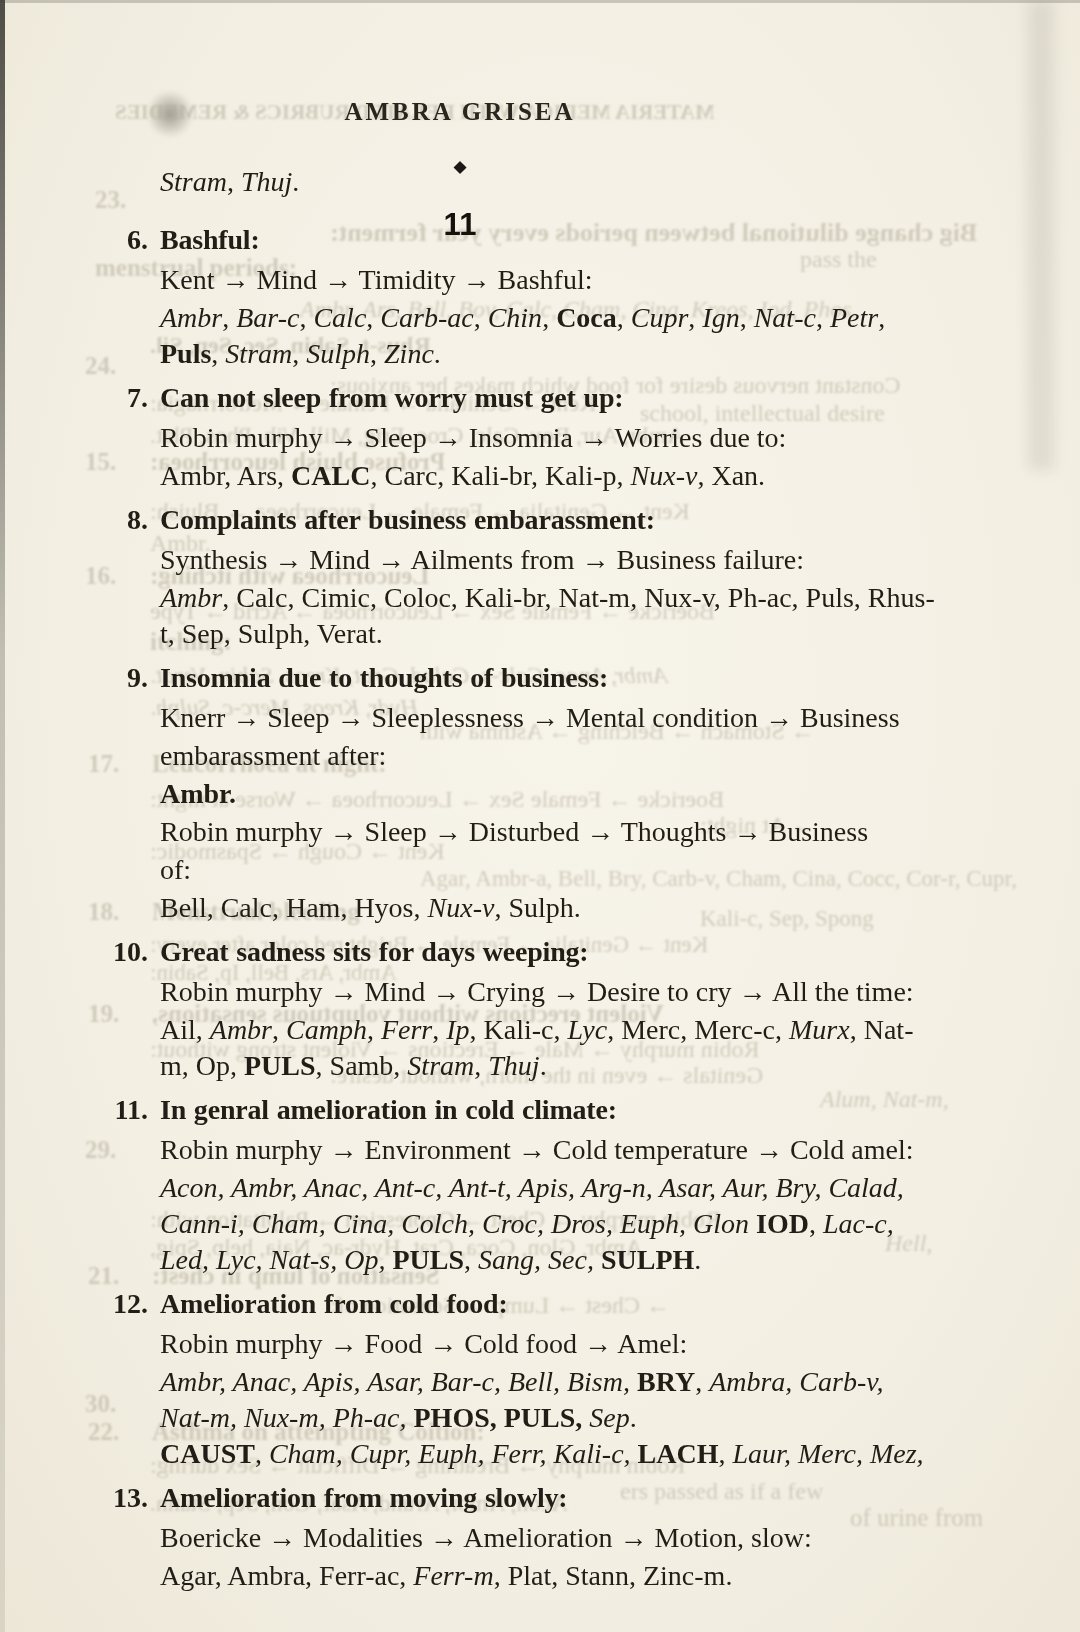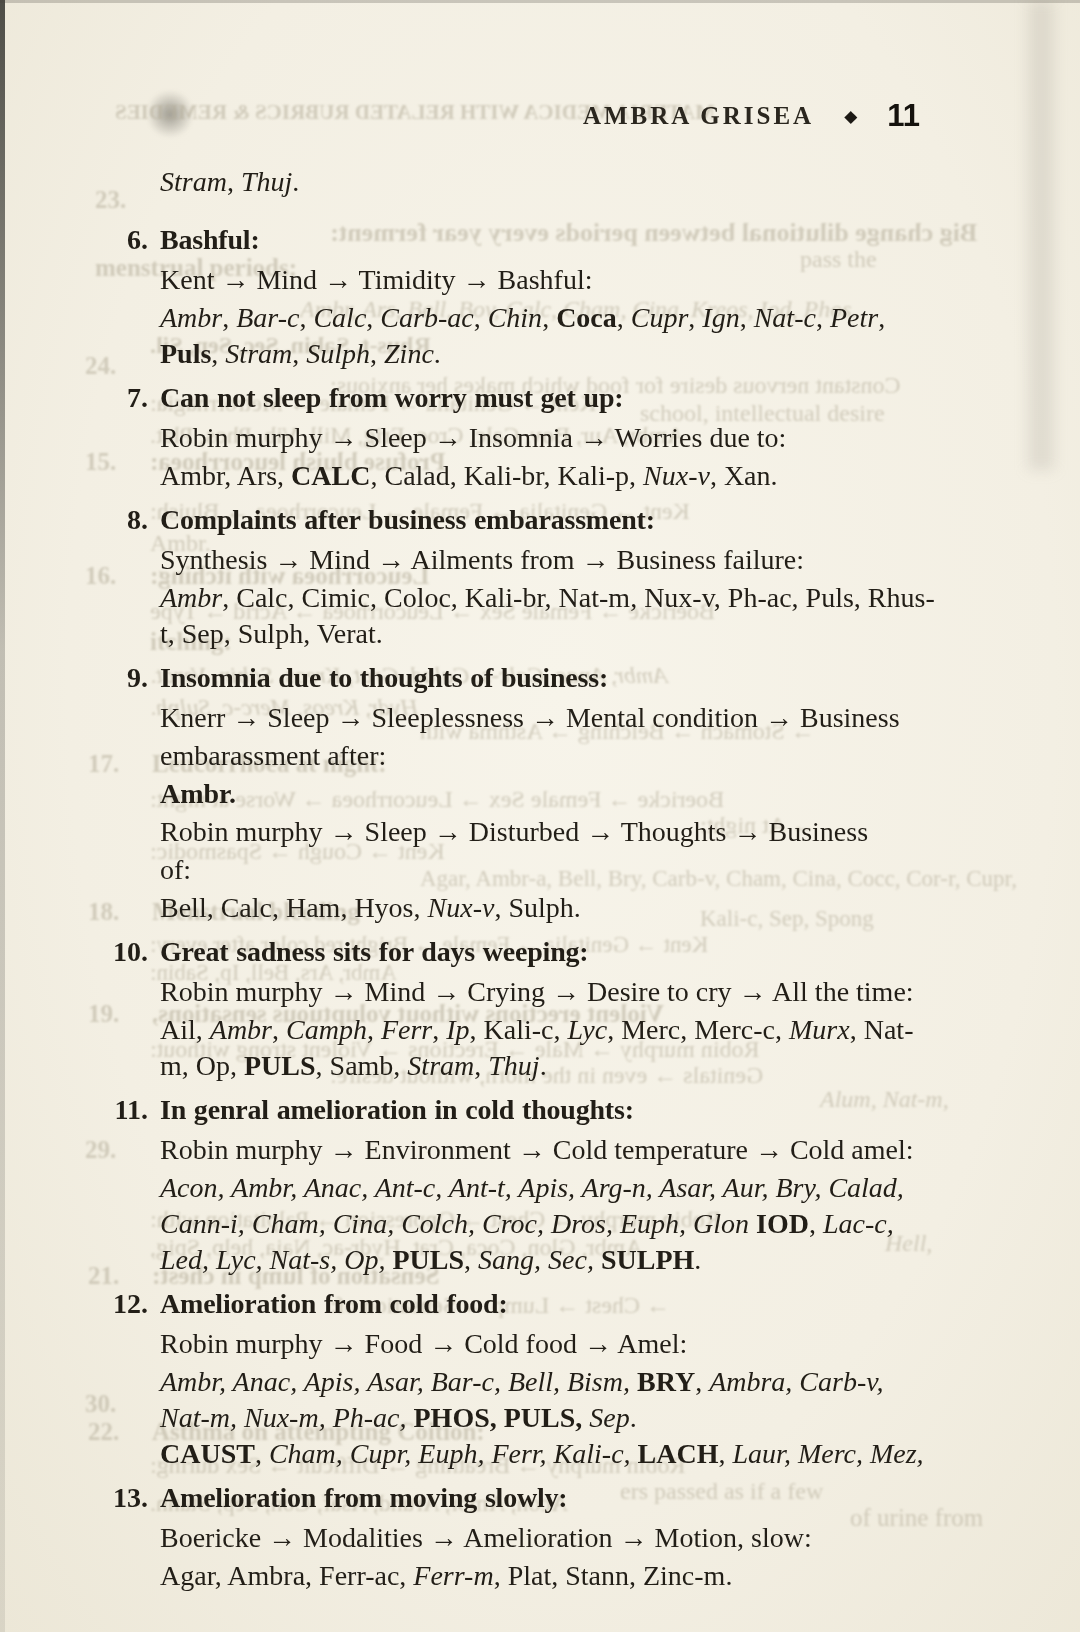--- a/index.html
+++ b/index.html
@@ -11,21 +11,21 @@
     color:#221e17;
   }
   .edge-left{position:absolute;left:0;top:0;width:5px;height:100%;
     background:linear-gradient(to bottom, rgba(50,50,45,.85), rgba(50,50,45,.25) 40%, rgba(50,50,45,.10));}
   .edge-top{position:absolute;left:0;top:0;width:100%;height:3px;background:rgba(70,68,60,.25);}
   .scan-streak{position:absolute;left:1028px;top:0;width:26px;height:470px;
     background:rgba(148,146,136,.20);filter:blur(7px);}
   .smudge{position:absolute;left:148px;top:88px;width:44px;height:52px;border-radius:50%;
     background:radial-gradient(circle,rgba(90,88,80,.55) 0%,rgba(90,88,80,0) 70%);filter:blur(2px);}
 
-  .header{position:absolute;top:98px;left:0;right:160px;display:flex;justify-content:flex-end;align-items:center;gap:30px;z-index:2;}
+  .header{position:absolute;top:98px;left:0;right:160px;display:flex;justify-content:flex-end;align-items:center;gap:30px;z-index:2;flex-direction:column;}
   .header .title{font-size:25px;letter-spacing:3px;font-weight:600;color:#2a261e;}
   .header .diamond{font-size:17px;color:#1c1914;}
   .header .pageno{font-family:"Liberation Sans","DejaVu Sans",sans-serif;font-weight:bold;font-size:31px;color:#15120d;}
 
   .content{position:absolute;left:160px;top:164px;width:805px;z-index:2;}
   .line{font-size:28px;line-height:36px;white-space:nowrap;}
   .i{font-style:italic;}
   .b{font-weight:bold;}
   .heading{font-weight:bold;margin-bottom:4px;letter-spacing:-0.2px;word-spacing:1px;}
   .path{margin:2px 0;}
@@ -121,21 +121,21 @@
             <div class="line path"><span>Kent → Mind → Timidity → Bashful:</span></div>
             <div class="line"><span class="i">Ambr</span><span>, </span><span class="i">Bar-c</span><span>, </span><span class="i">Calc</span><span>, </span><span class="i">Carb-ac</span><span>, </span><span class="i">Chin</span><span>, </span><span class="b">Coca</span><span>, </span><span class="i">Cupr</span><span>, </span><span class="i">Ign</span><span>, </span><span class="i">Nat-c</span><span>, </span><span class="i">Petr</span><span>,</span></div>
             <div class="line"><span class="b">Puls</span><span>, </span><span class="i">Stram</span><span>, </span><span class="i">Sulph</span><span>, </span><span class="i">Zinc</span><span>.</span></div>
           </div>
         </div>
         <div class="item">
           <span class="num">7.</span>
           <div>
             <div class="line heading">Can not sleep from worry must get up:</div>
             <div class="line path"><span>Robin murphy → Sleep → Insomnia → Worries due to:</span></div>
-            <div class="line"><span>Ambr, Ars, </span><span class="b">CALC</span><span>, Calad, Kali-br, Kali-p, </span><span class="i">Nux-v</span><span>, Xan.</span></div>
+            <div class="line"><span>Ambr, Ars, </span><span class="b">CALC</span><span>, Carc, Kali-br, Kali-p, </span><span class="i">Nux-v</span><span>, Xan.</span></div>
           </div>
         </div>
         <div class="item">
           <span class="num">8.</span>
           <div>
             <div class="line heading">Complaints after business embarassment:</div>
             <div class="line path"><span>Synthesis → Mind → Ailments from → Business failure:</span></div>
             <div class="line"><span class="i">Ambr</span><span>, Calc, Cimic, Coloc, Kali-br, Nat-m, Nux-v, Ph-ac, Puls, Rhus-</span></div>
             <div class="line"><span>t, Sep, Sulph, Verat.</span></div>
           </div>
@@ -157,21 +157,21 @@
           <div>
             <div class="line heading">Great sadness sits for days weeping:</div>
             <div class="line path"><span>Robin murphy → Mind → Crying → Desire to cry → All the time:</span></div>
             <div class="line"><span>Ail, </span><span class="i">Ambr</span><span>, </span><span class="i">Camph</span><span>, </span><span class="i">Ferr</span><span>, </span><span class="i">Ip</span><span>, Kali-c, </span><span class="i">Lyc</span><span>, Merc, Merc-c, </span><span class="i">Murx</span><span>, Nat-</span></div>
             <div class="line"><span>m, Op, </span><span class="b">PULS</span><span>, Samb, </span><span class="i">Stram</span><span>, </span><span class="i">Thuj</span><span>.</span></div>
           </div>
         </div>
         <div class="item">
           <span class="num">11.</span>
           <div>
-            <div class="line heading">In genral amelioration in cold thoughts:</div>
+            <div class="line heading">In genral amelioration in cold climate:</div>
             <div class="line path"><span>Robin murphy → Environment → Cold temperature → Cold amel:</span></div>
             <div class="line"><span class="i">Acon, Ambr, Anac, Ant-c, Ant-t, Apis, Arg-n, Asar, Aur, Bry, Calad,</span></div>
             <div class="line"><span class="i">Cann-i, Cham, Cina, Colch, Croc, Dros, Euph, Glon</span><span class="b"> IOD</span><span>, </span><span class="i">Lac-c,</span></div>
             <div class="line"><span class="i">Led, Lyc, Nat-s, Op, </span><span class="b">PULS</span><span>, </span><span class="i">Sang, Sec,</span><span> </span><span class="b">SULPH</span><span>.</span></div>
           </div>
         </div>
         <div class="item">
           <span class="num">12.</span>
           <div>
             <div class="line heading">Amelioration from cold food:</div>

